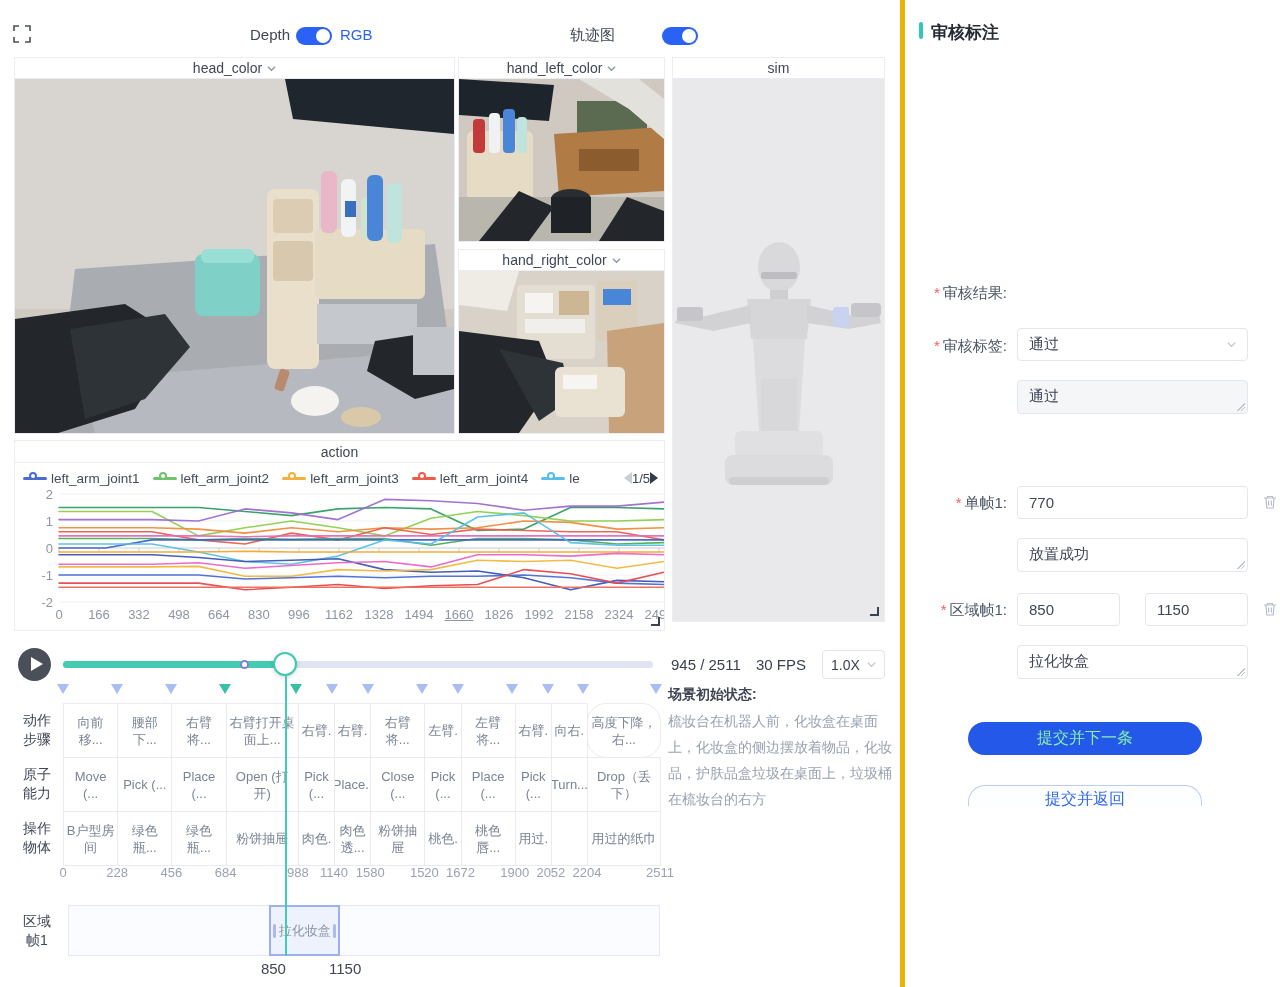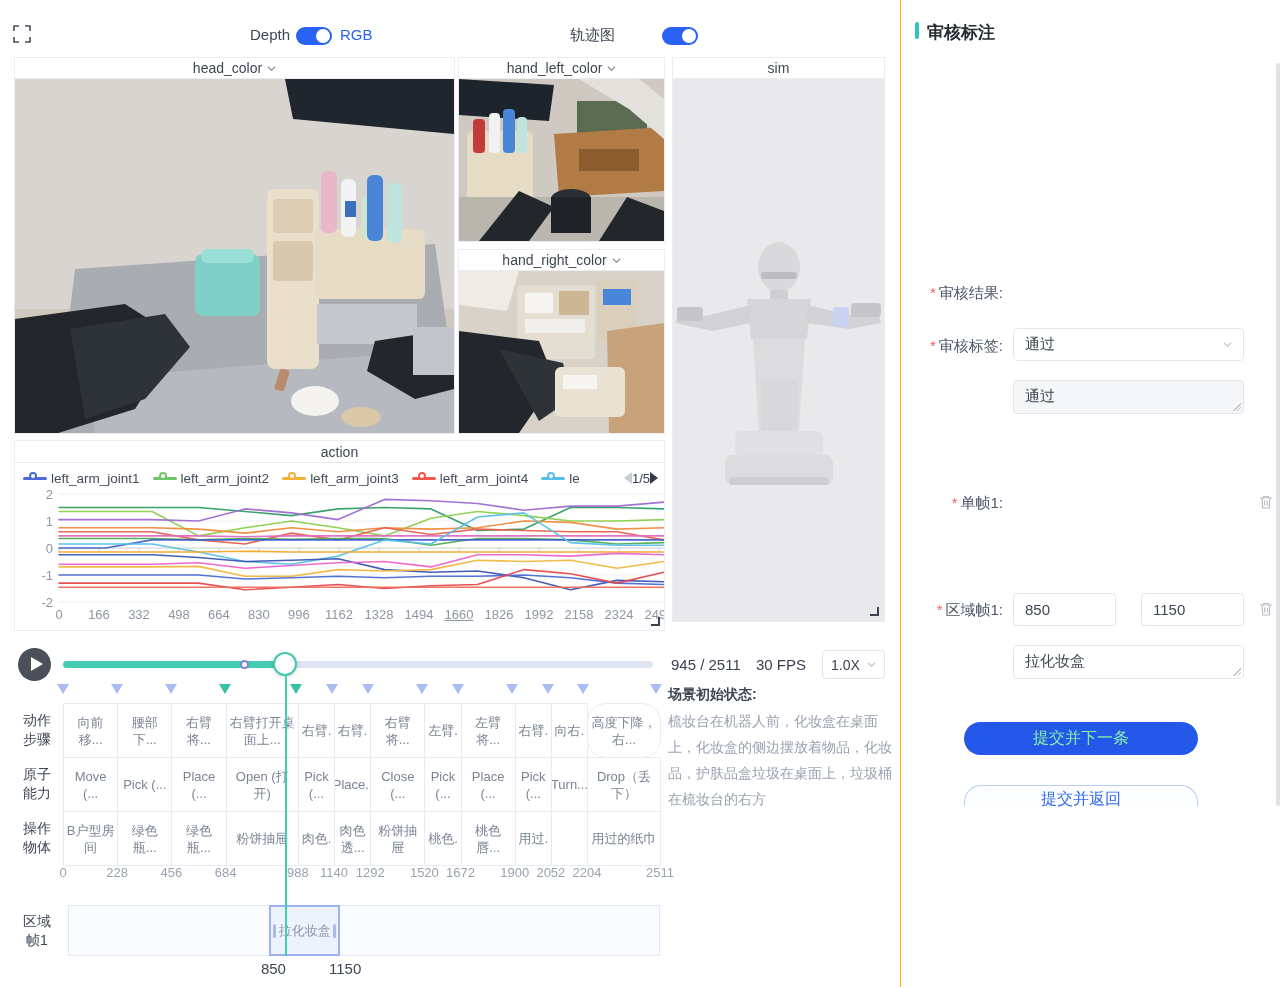--- a/index.html
+++ b/index.html
@@ -61,21 +61,21 @@
 
   
   .region-label { left:16px; top:906px; width:42px; height:50px; display:flex; align-items:center; justify-content:center; text-align:center; font-size:14px; color:#3f4654; line-height:19px; }
   .region-track { left:68px; top:905px; width:592px; height:51px; background:#fbfcff; border:1px solid #e3e9f9; }
   .region-box { position:absolute; top:-1px; height:51px; background:#eef2fd; border:2px solid #9db1f0; display:flex; align-items:center; justify-content:center; font-size:13px; color:#8a93a6; cursor:pointer; }
   .region-handle { position:absolute; top:17px; width:3px; height:14px; border-radius:2px; background:#aab9f2; }
   .region-num { position:absolute; top:960px; font-size:15px; color:#3f4654; transform:translateX(-50%); }
   .playhead { left:285px; top:676px; width:2px; height:280px; background:#41cdb4; z-index:5; }
 
   
-  .right-panel { left:900px; top:0; width:380px; height:987px; background:#fff; border-left:1px solid #eab308; }
+  .right-panel { left:900px; top:0; width:380px; height:987px; background:#fff; border-left:5px solid #eab308; }
   .panel-title-bar { position:absolute; left:14px; top:22px; width:4px; height:17px; border-radius:2px; background:#2fc7b7; }
   .panel-title { position:absolute; left:26px; top:21px; font-size:17px; font-weight:bold; color:#262a33; }
   .fld-label { position:absolute; width:102px; text-align:right; font-size:15px; color:#4a5565; }
   .req { color:#f25f5f; margin-right:3px; }
   .select-box { position:absolute; left:112px; width:231px; height:33px; border:1px solid #e3e6ec; border-radius:4px; background:#fff; display:flex; align-items:center; justify-content:space-between; padding:0 11px; font-size:15px; color:#3f4654; cursor:pointer; }
   .ta { position:absolute; left:112px; width:231px; height:34px; border:1px solid #e3e6ec; border-radius:4px; background:#fff; font-size:15px; color:#3f4654; padding:6px 11px; overflow:hidden; }
   .ta.grey { background:#f5f6f8; }
   .ta .grip { position:absolute; right:2px; bottom:2px; width:8px; height:8px; background:
       linear-gradient(135deg, transparent 0 50%, #c0c4cc 50% 58%, transparent 58% 72%, #c0c4cc 72% 80%, transparent 80%); cursor:nwse-resize; }
   .inp { position:absolute; height:33px; border:1px solid #e3e6ec; border-radius:4px; background:#fff; font-size:15px; color:#3f4654; display:flex; align-items:center; padding:0 11px; cursor:text; }
@@ -424,21 +424,21 @@
       <div class="tbl-cell" style="left: 550.871px; top: 811px; width: 37.1386px; height: 55px;"></div>
       <div class="tbl-cell" style="left: 587.01px; top: 703px; width: 73.9904px; height: 55px; border-radius: 19px;">高度下降，右...</div>
       <div class="tbl-cell" style="left: 587.01px; top: 757px; width: 73.9904px; height: 55px;">Drop（丢下）</div>
       <div class="tbl-cell" style="left: 587.01px; top: 811px; width: 73.9904px; height: 55px;">用过的纸巾</div>
       <span class="tick-lab" style="left: 63px;">0</span>
       <span class="tick-lab" style="left: 117.208px;">228</span>
       <span class="tick-lab" style="left: 171.416px;">456</span>
       <span class="tick-lab" style="left: 225.624px;">684</span>
       <span class="tick-lab" style="left: 297.901px;">988</span>
       <span class="tick-lab" style="left: 334.039px;">1140</span>
-      <span class="tick-lab" style="left: 370.178px;">1292</span>
+      <span class="tick-lab" style="left: 370.178px;">1580</span>
       <span class="tick-lab" style="left: 424.386px;">1520</span>
       <span class="tick-lab" style="left: 460.524px;">1672</span>
       <span class="tick-lab" style="left: 514.732px;">1900</span>
       <span class="tick-lab" style="left: 550.871px;">2052</span>
       <span class="tick-lab" style="left: 587.01px;">2204</span>
       <span class="tick-lab" style="left: 660px;">2511</span>
     </div>
 
   
   <div class="abs region-label" id="region-label" style="white-space: pre-line;">区域
@@ -465,23 +465,27 @@
     <div class="fld-label" style="left:0;top:337px;"><span class="req">*</span><span>审核标签:</span></div>
     <div class="select-box" style="top:328px;">
       <span>通过</span>
       <svg class="chev" viewBox="0 0 10 10">
           <path d="M1 3 L5 7 L9 3" fill="none" stroke="#c3c8d2" stroke-width="1.4"></path>
         </svg>
     </div>
     <div class="ta grey" style="top:380px;"><span>通过</span><span class="grip"></span></div>
 
     <div class="fld-label" style="left:0;top:494px;"><span class="req">*</span><span>单帧1:</span></div>
+    <div class="inp" style="left:112px;top:486px;width:231px;">
+        <span>770</span>
+      </div>
     <svg class="trash" style="top:494px;" viewBox="0 0 16 16">
       <path d="M2 4 H14 M5.5 4 V2.5 H10.5 V4 M4 4 L4.8 14 H11.2 L12 4 M6.6 6.5 V11.5 M9.4 6.5 V11.5" fill="none" stroke="#b9bec8" stroke-width="1.2"></path>
     </svg>
+    <div class="ta" style="top:538px;"><span>放置成功</span><span class="grip"></span></div>
 
     <div class="fld-label" style="left:0;top:601px;"><span class="req">*</span><span>区域帧1:</span></div>
     <div class="inp" style="left:112px;top:593px;width:103px;">
         <span>850</span>
       </div>
 
     <div class="inp" style="left:240px;top:593px;width:103px;">
         <span>1150</span>
       </div>
     <svg class="trash" style="top:601px;" viewBox="0 0 16 16">

